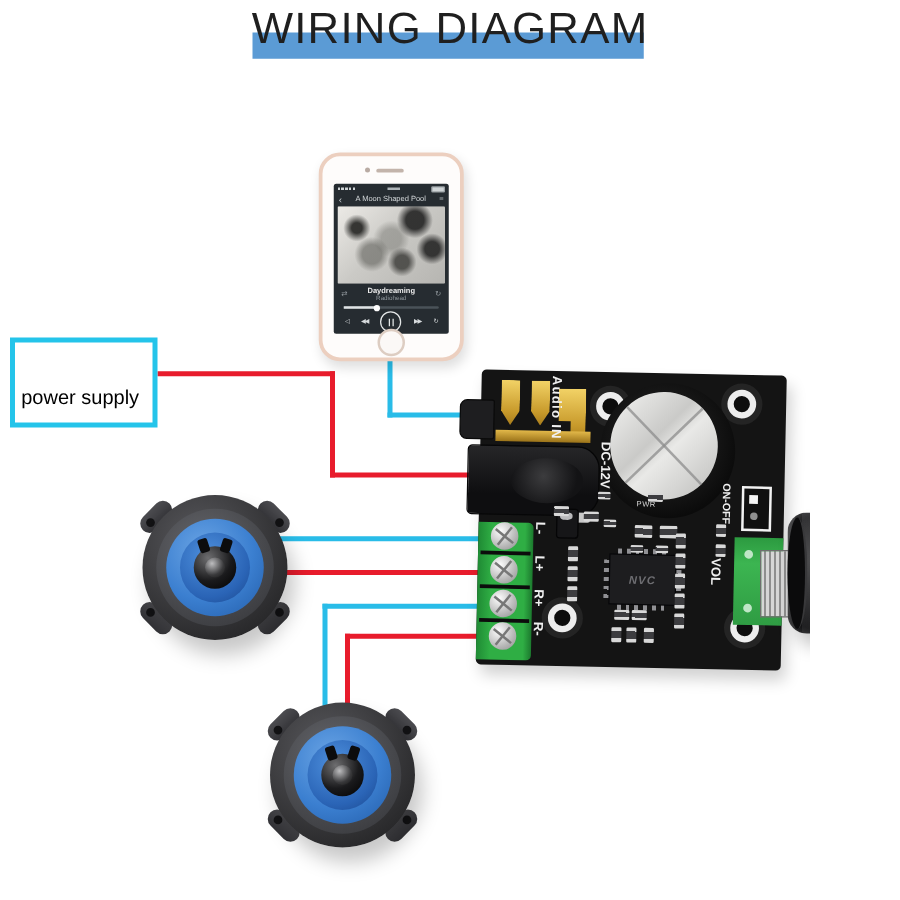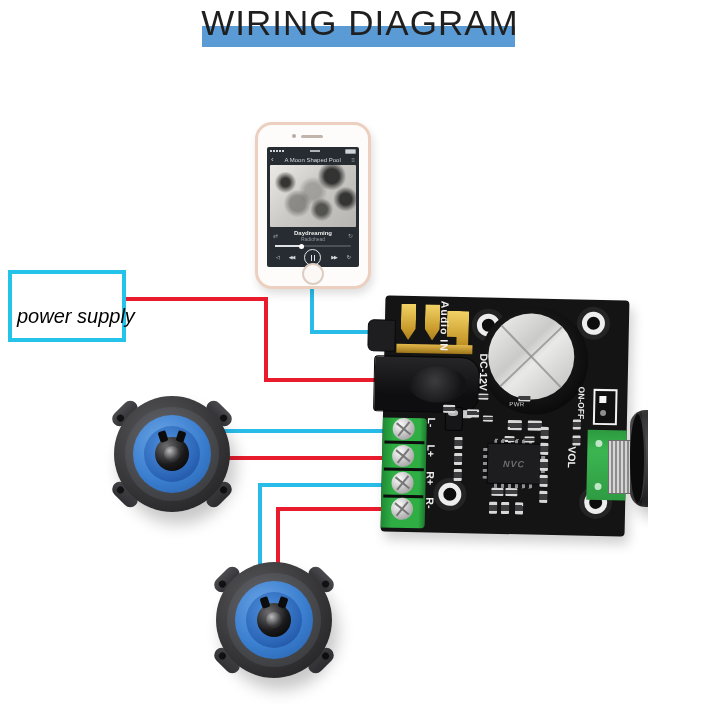--- a/index.html
+++ b/index.html
@@ -12,21 +12,21 @@
          font-size:35px;color:#1f1f1f;letter-spacing:1px;line-height:1;}
 
   
   .wire{position:absolute;}
   .wire.cyan{background:#29bce8;}
   .wire.red{background:#e81c2c;}
 
   
   .psu{position:absolute;left:8px;top:270px;width:110px;height:64px;border:4px solid #24c4ea;
        background:#fff;display:flex;align-items:flex-end;}
-  .psu span{font-size:20px;color:#000;padding:0 0 10px 5px;white-space:nowrap;font-style:italic;}
+  .psu span{font-size:16px;color:#000;padding:0 0 10px 5px;white-space:nowrap;}
 
   
   .phone{position:absolute;left:255px;top:122px;width:110px;height:161px;background:#fefcfb;
          border:3px solid #eccfbf;border-radius:17px;box-shadow:2px 5px 9px rgba(0,0,0,.13);}
   .cam{position:absolute;left:34px;top:9px;width:4px;height:4px;border-radius:50%;background:#b9aba3;}
   .ear{position:absolute;left:43px;top:10px;width:22px;height:3px;border-radius:2px;background:#c3b4ab;}
   .screen{position:absolute;left:9px;top:22px;width:92px;height:120px;background:#262c31;border-radius:2px;overflow:hidden;}
   .sbar{position:absolute;left:0;top:1px;width:100%;height:6px;display:flex;align-items:center;justify-content:space-between;padding:0 3px;box-sizing:border-box;}
   .sdots{width:14px;height:2px;background:repeating-linear-gradient(90deg,#cfd4d6 0 2px,transparent 2px 3px);}
   .stime{width:10px;height:2px;background:#aeb4b8;}

